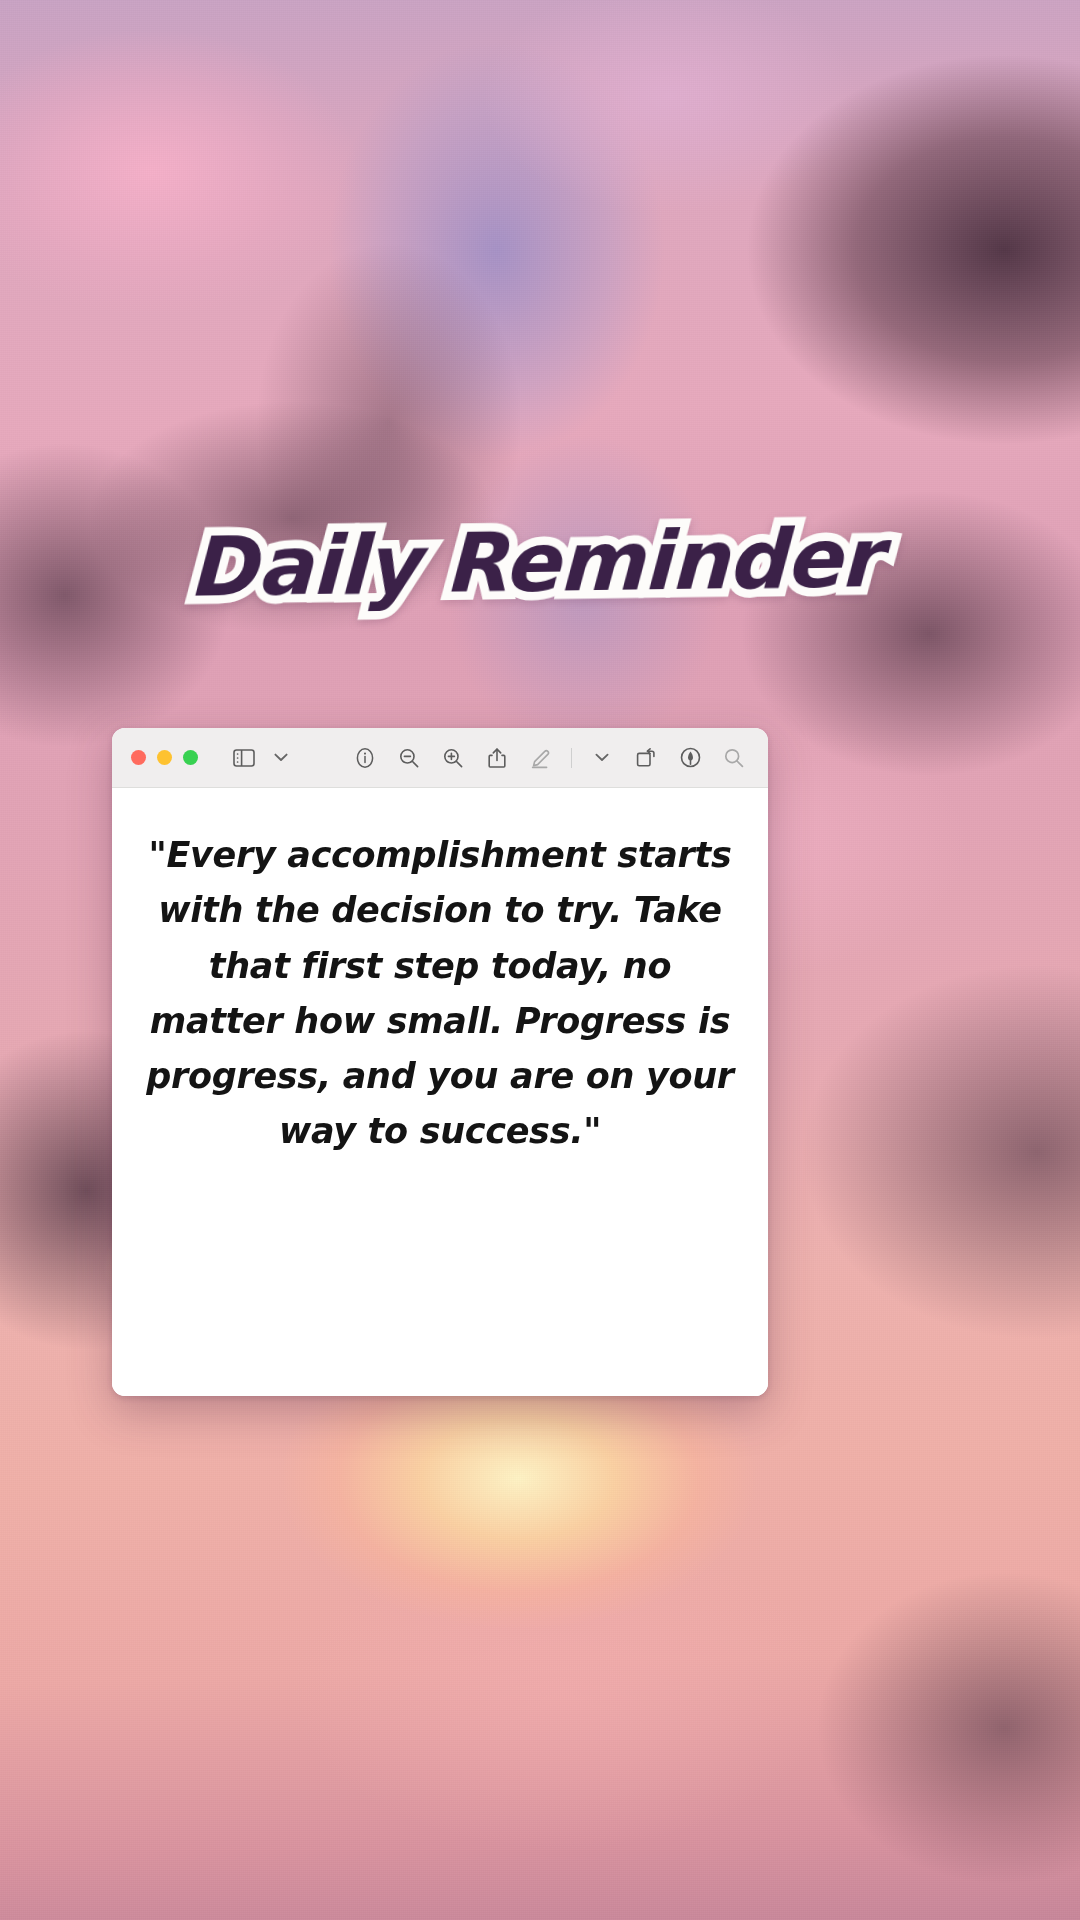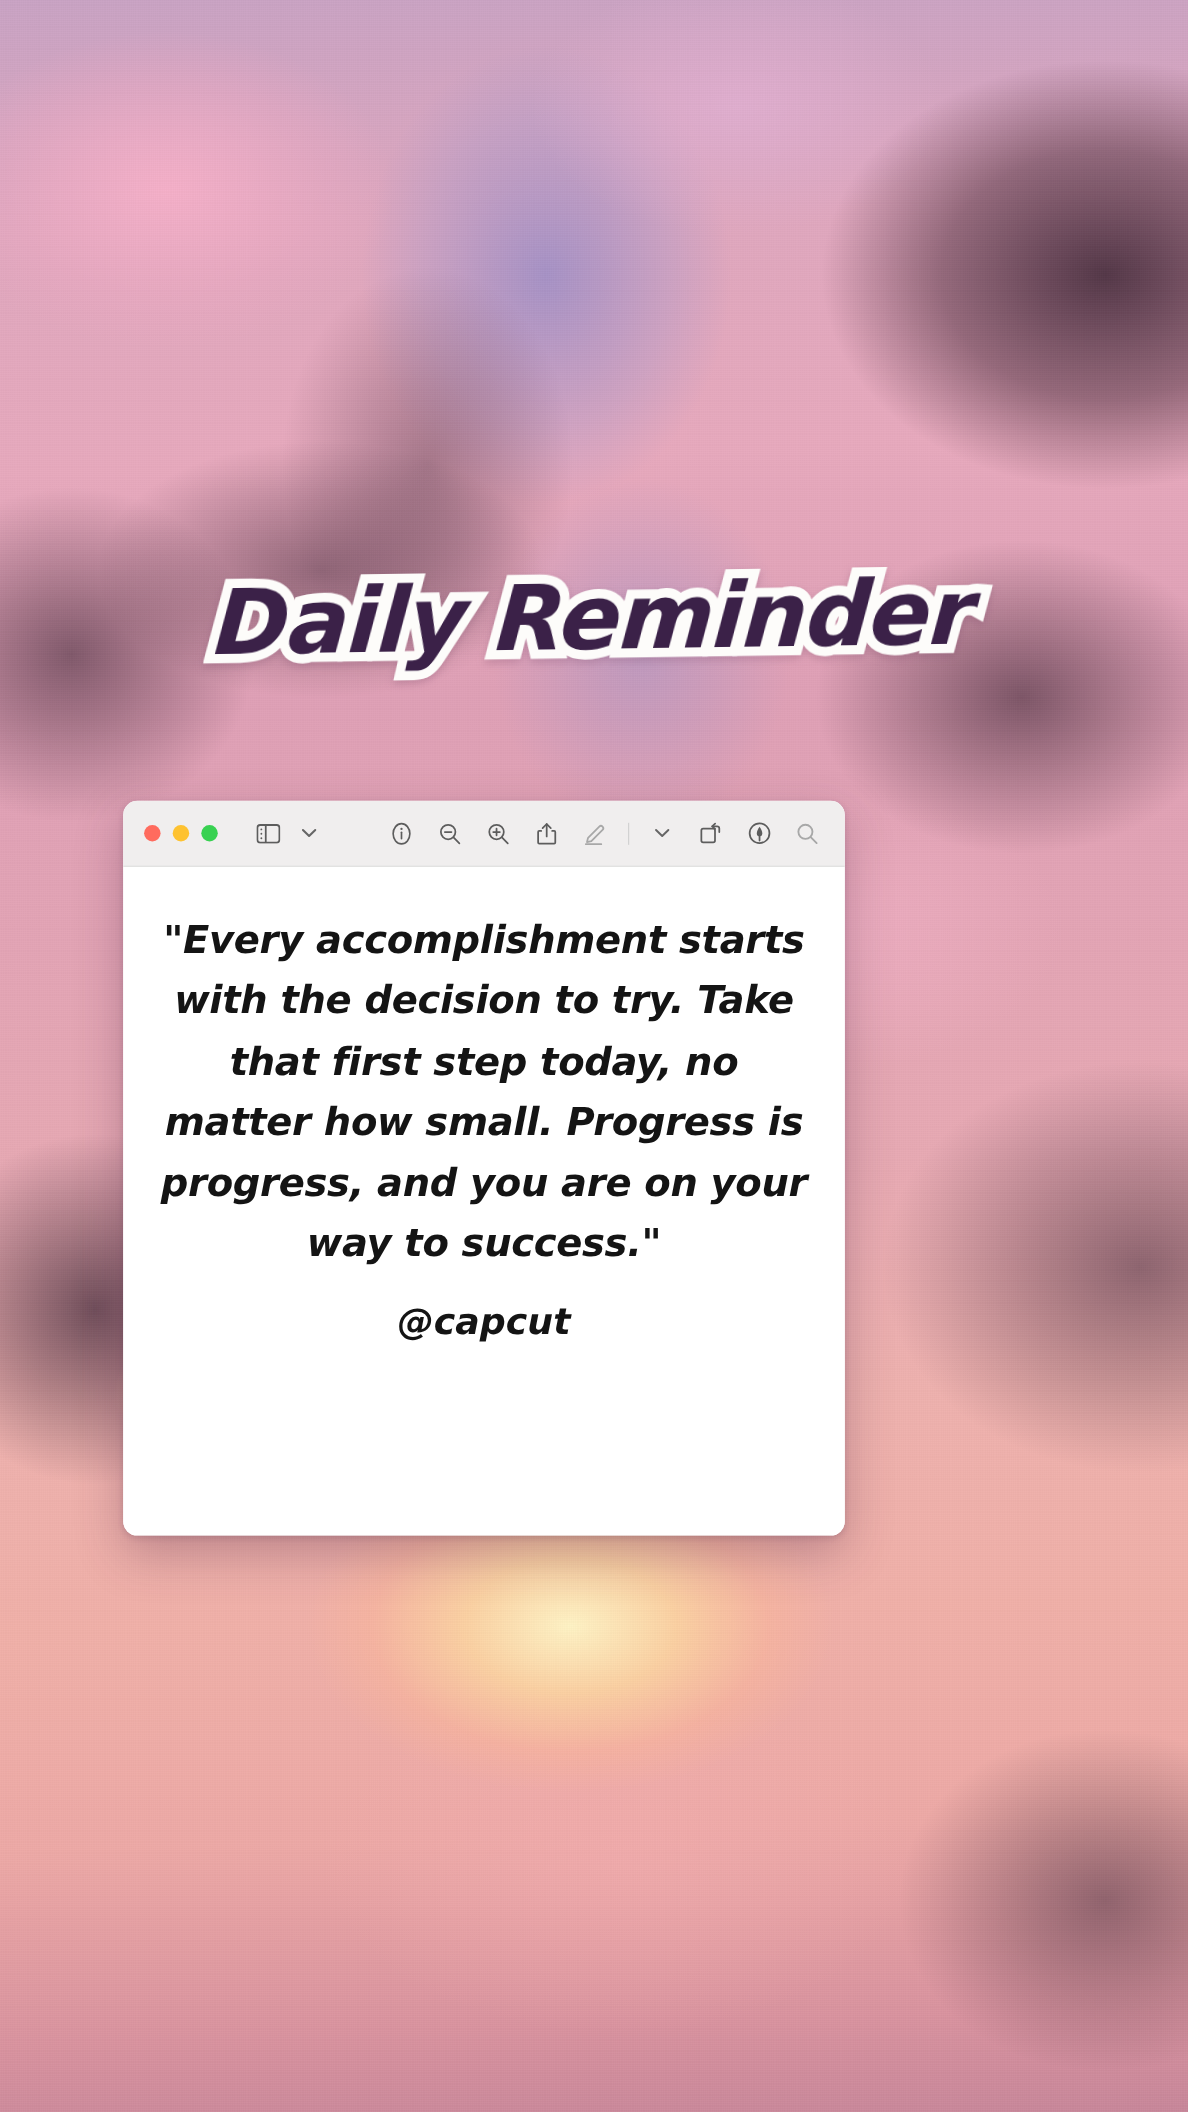--- a/index.html
+++ b/index.html
@@ -279,17 +279,16 @@
             <circle cx="9.2" cy="9.2" r="6.4"></circle>
             <line x1="14" y1="14" x2="19.4" y2="19.4"></line>
           </svg>
         </div>
 
       </div>
     </div>
 
     <div id="page">
       <div id="quote">"Every accomplishment starts with the decision to try. Take that first step today, no matter how small. Progress is progress, and you are on your way to success."</div>
-      <div id="handle">@capcut</div>
     </div>
 
   </div>
 </div>
 
 </body></html>

